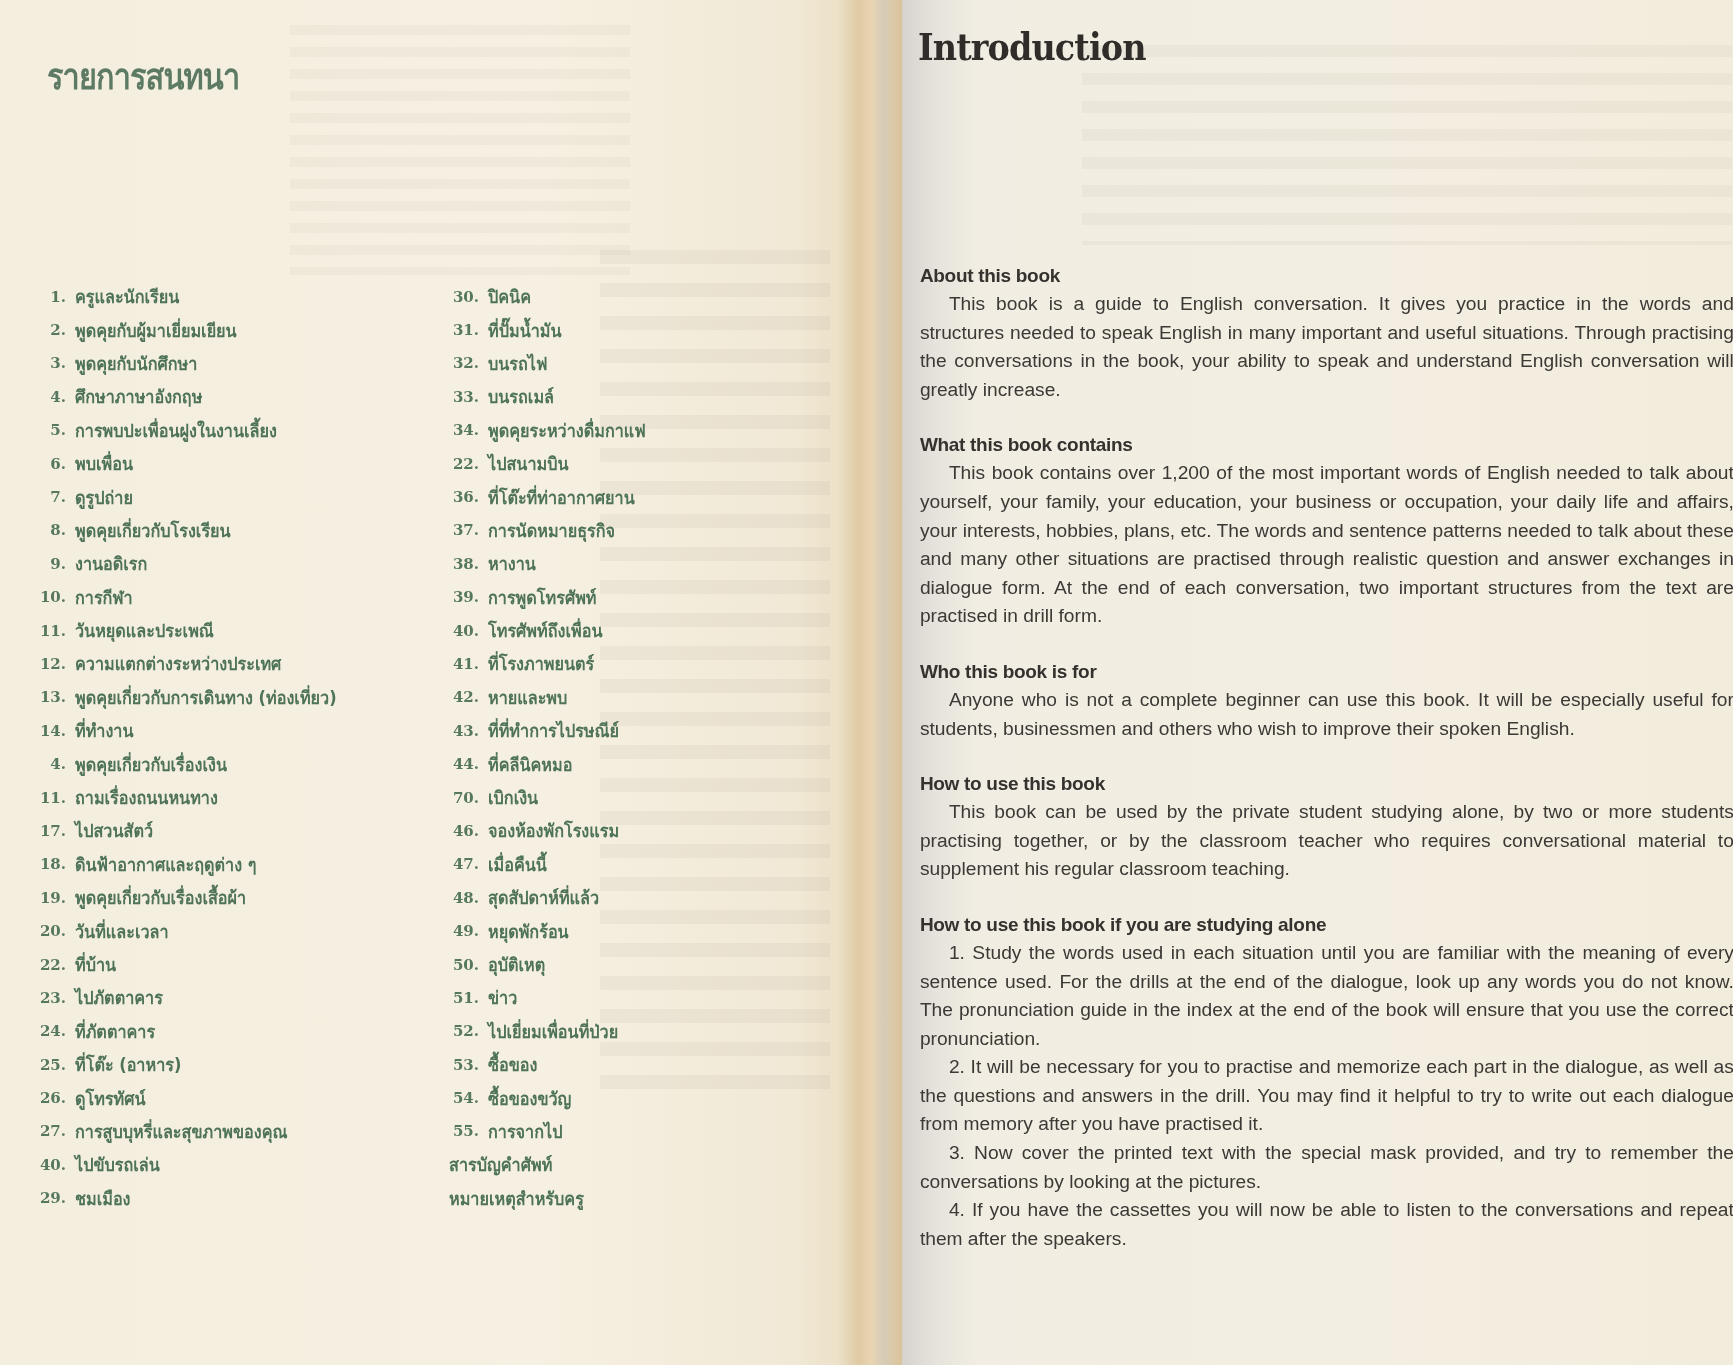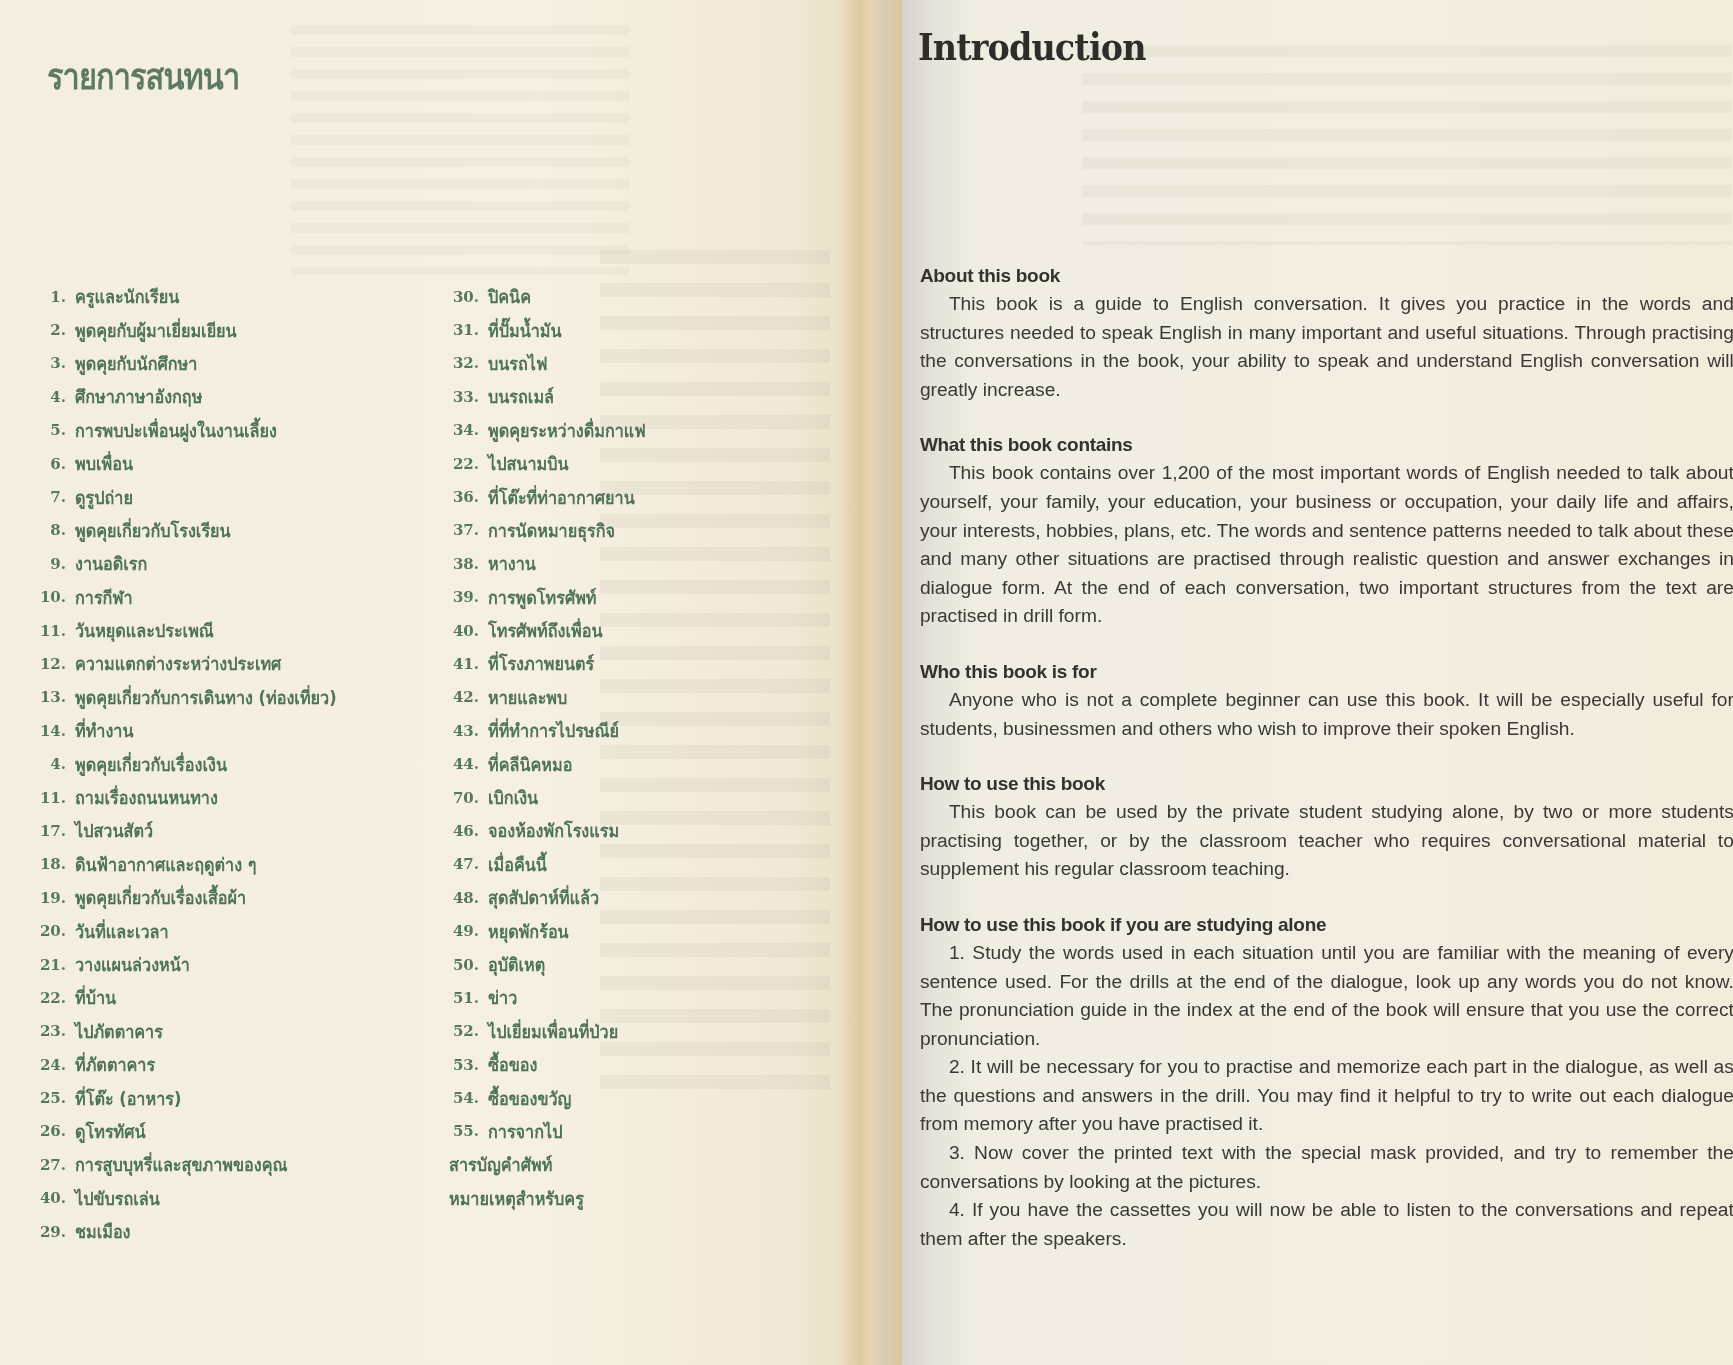--- a/index.html
+++ b/index.html
@@ -223,24 +223,20 @@
           <span class="toc-num">18.</span>
           <span class="toc-label">ดินฟ้าอากาศและฤดูต่าง ๆ</span>
         </li>
       <li class="toc-item">
           <span class="toc-num">19.</span>
           <span class="toc-label">พูดคุยเกี่ยวกับเรื่องเสื้อผ้า</span>
         </li>
       <li class="toc-item">
           <span class="toc-num">20.</span>
           <span class="toc-label">วันที่และเวลา</span>
-        </li>
-      <li class="toc-item">
-          <span class="toc-num">21.</span>
-          <span class="toc-label">วางแผนล่วงหน้า</span>
         </li>
       <li class="toc-item">
           <span class="toc-num">22.</span>
           <span class="toc-label">ที่บ้าน</span>
         </li>
       <li class="toc-item">
           <span class="toc-num">23.</span>
           <span class="toc-label">ไปภัตตาคาร</span>
         </li>
       <li class="toc-item">

